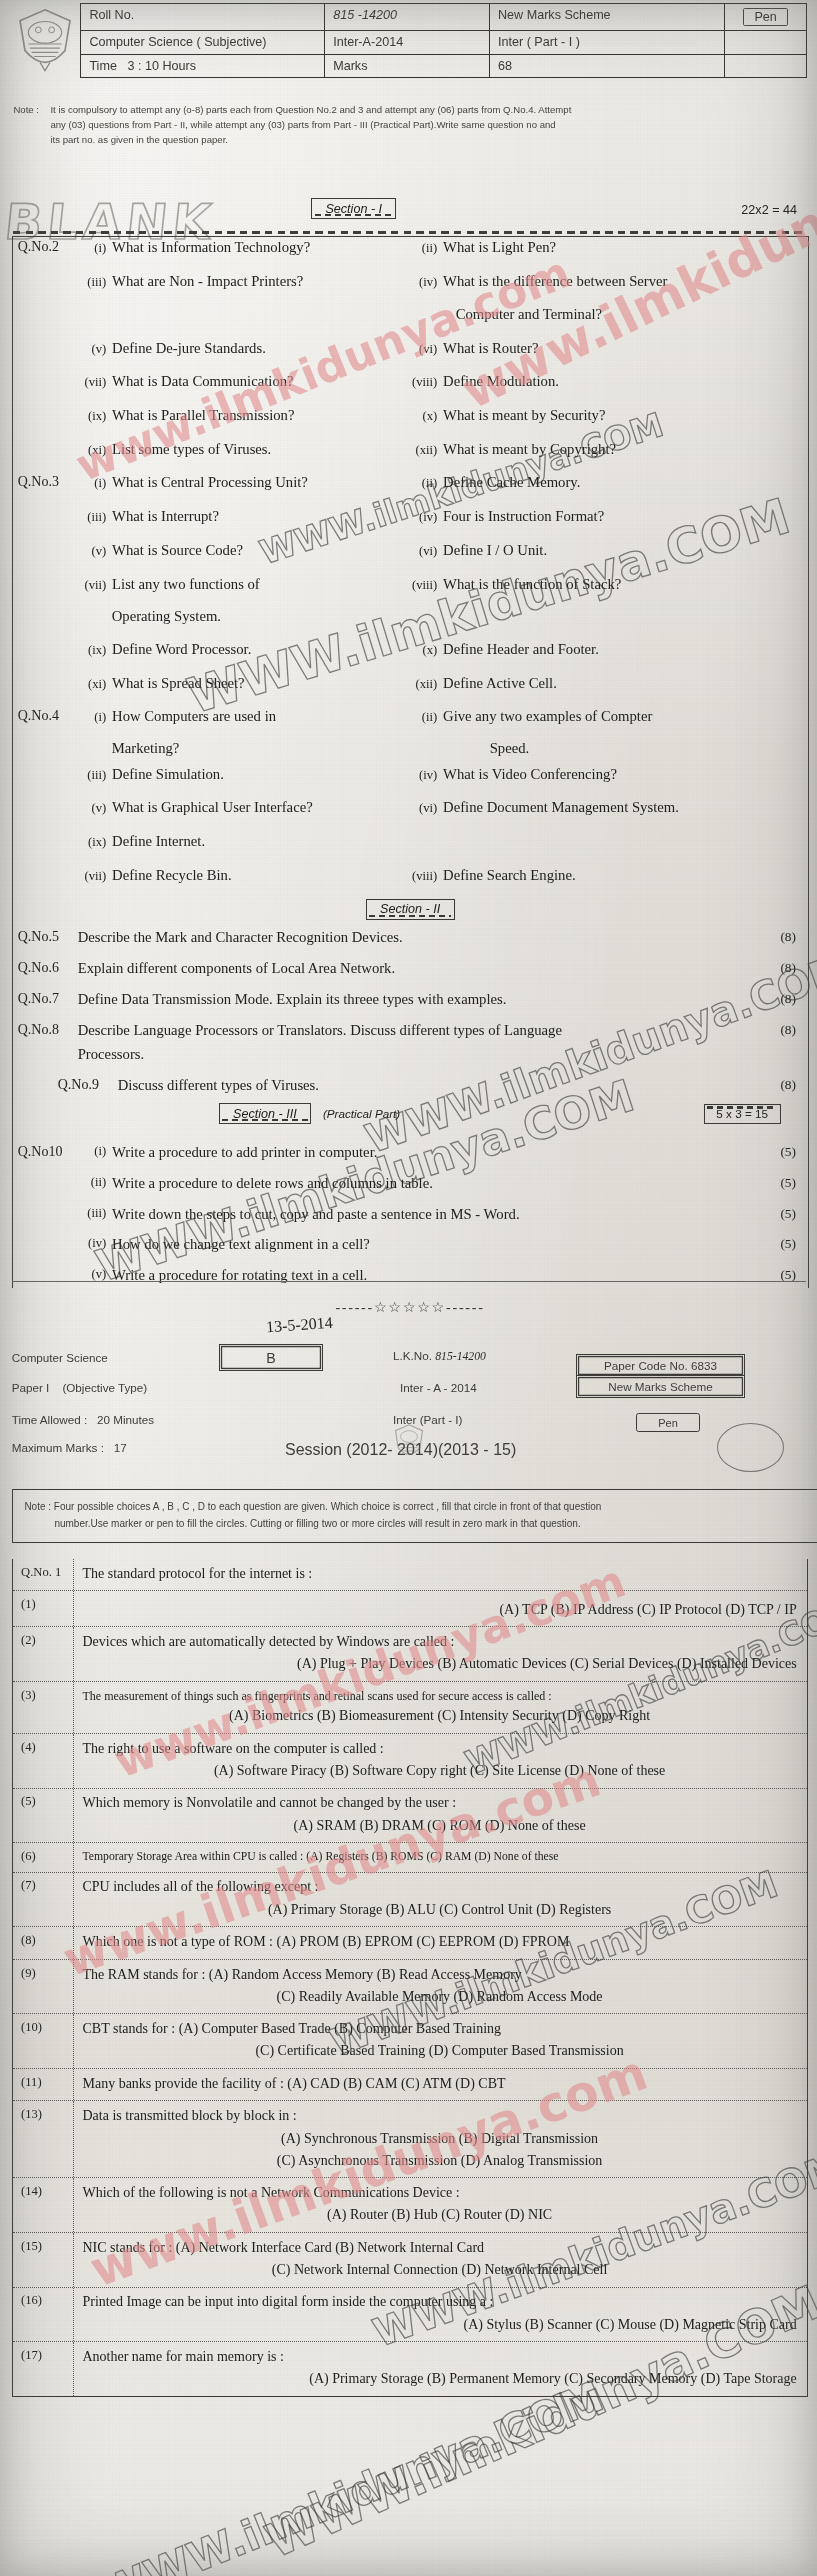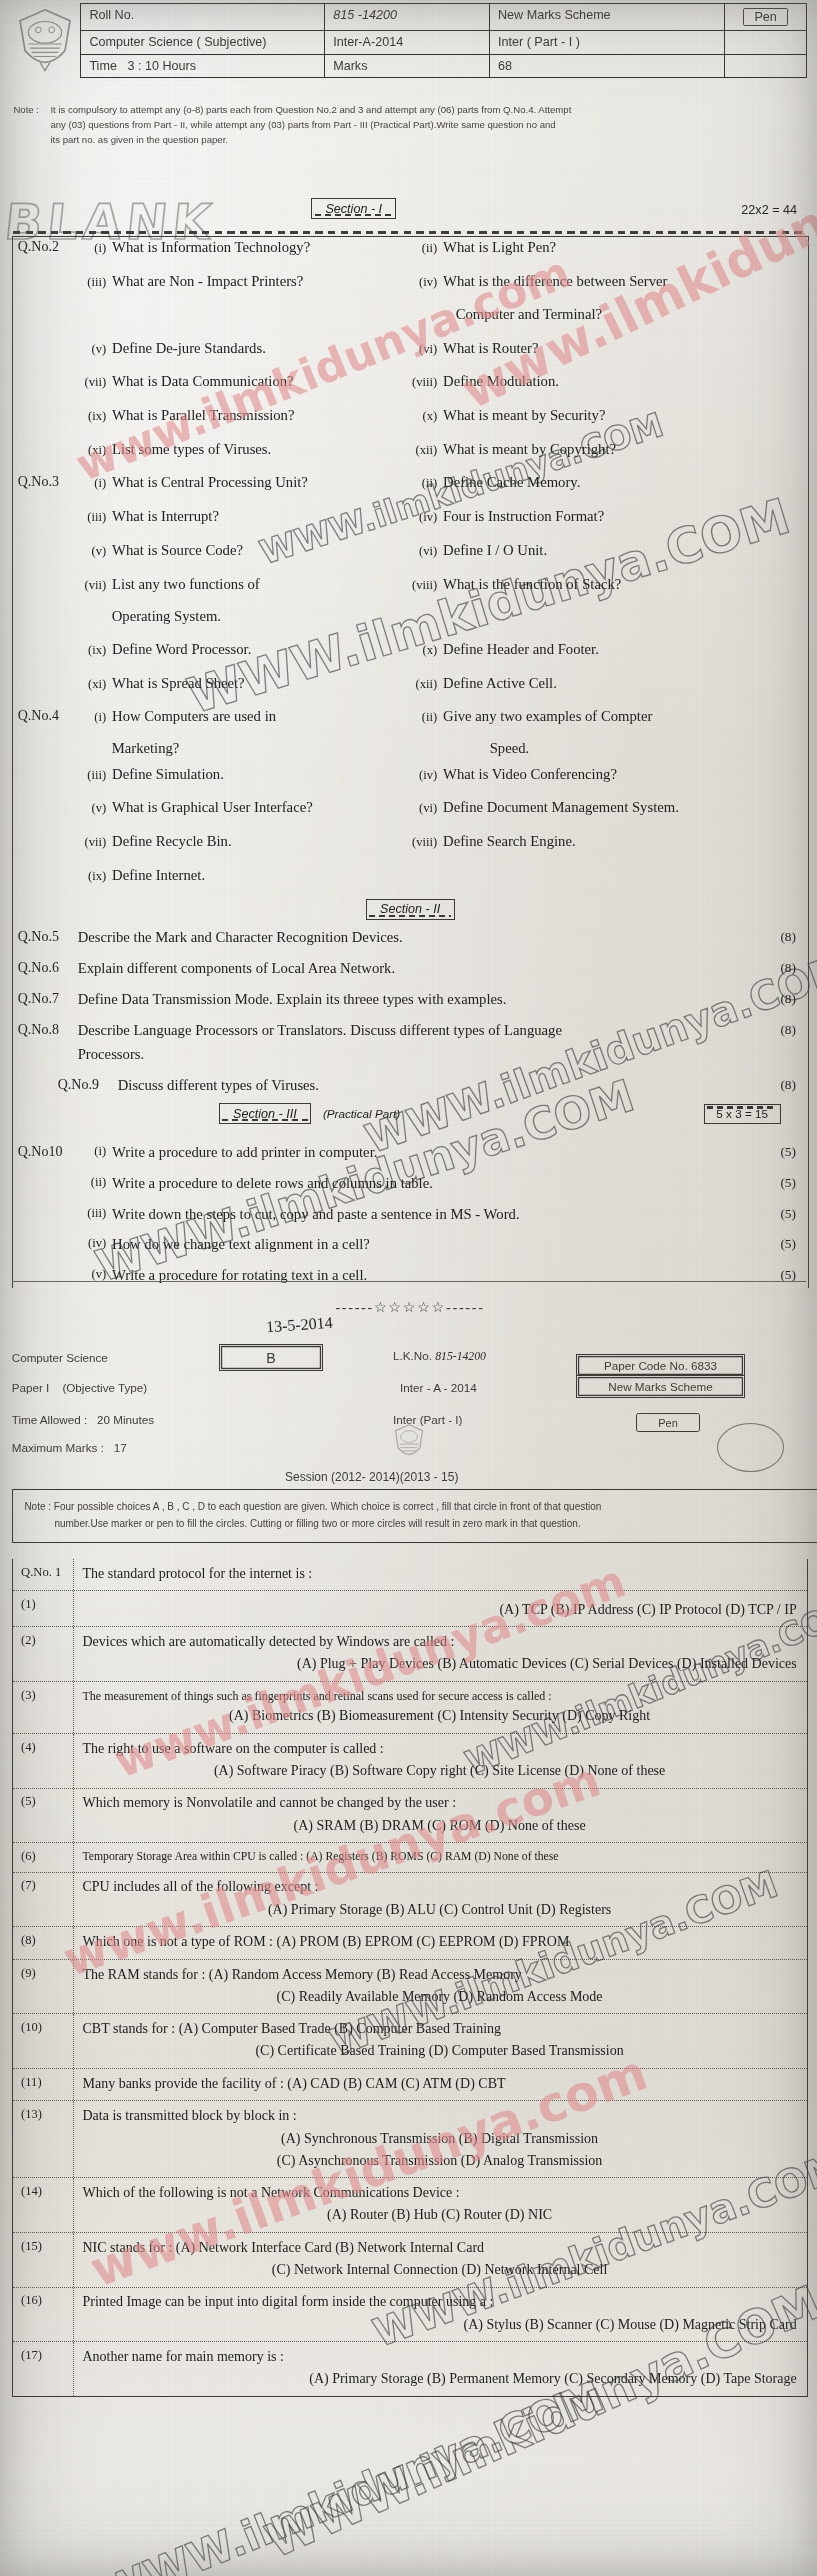--- a/index.html
+++ b/index.html
@@ -238,27 +238,27 @@
         <div class="qcolA"><span class="rn">(iii)</span><span>Define  Simulation.</span></div>
         <div class="qcolB"><span class="rn">(iv)</span><span>What  is  Video  Conferencing?</span></div>
         </div>
       <div class="qrow" style="margin-top:13.4px;">
           <div class="qno"></div>
         <div class="qcolA"><span class="rn">(v)</span><span>What  is Graphical  User  Interface?</span></div>
         <div class="qcolB"><span class="rn">(vi)</span><span>Define Document  Management  System.</span></div>
         </div>
       <div class="qrow" style="margin-top:13.4px;">
           <div class="qno"></div>
+        <div class="qcolA"><span class="rn">(ix)</span><span>Define  Internet.</span></div>
+        <div class="qcolB"></div>
+        </div>
+      <div class="qrow" style="margin-top:13.4px;">
+          <div class="qno"></div>
         <div class="qcolA"><span class="rn">(vii)</span><span>Define  Recycle  Bin.</span></div>
         <div class="qcolB"><span class="rn">(viii)</span><span>Define  Search  Engine.</span></div>
-        </div>
-      <div class="qrow" style="margin-top:13.4px;">
-          <div class="qno"></div>
-        <div class="qcolA"><span class="rn">(ix)</span><span>Define  Internet.</span></div>
-        <div class="qcolB"></div>
         </div>
     </div>
 
     <div style="text-align:center;margin-top:13.4px;">
       <span class="secbox"><span>Section - II</span></span>
     </div>
     <div style="margin-top:8.4px;position:relative;">
       <div class="full" style="margin-top:5px;position:relative;">
         <span class="qno">Q.No.5</span>
           <span>Describe  the  Mark  and  Character  Recognition  Devices.</span>
@@ -351,21 +351,21 @@
 
     <div style="position:absolute;left:219px;top:8.4px;">
       <span class="bx dbl" style="width:102px;padding:4.2px 0;font-size:14.2px;">B</span>
     </div>
 
     <div style="position:absolute;left:393px;top:13.4px;font-size:11.7px;">
       <span>L.K.No.</span> <span class="hw">815-14200</span>
     </div>
     <div style="position:absolute;left:400px;top:45px;font-size:11.7px;">Inter - A - 2014</div>
     <div style="position:absolute;left:393px;top:77px;font-size:11.7px;">Inter (Part - I)</div>
-    <div style="position:absolute;left:285px;top:105px;font-size:12px;margin-top:29px;">Session  (2012- 2014)(2013 - 15)</div>
+    <div style="position:absolute;left:285px;top:105px;font-size:16px;">Session  (2012- 2014)(2013 - 15)</div>
 
     <div style="position:absolute;left:576px;top:18px;">
       <span class="bx dbl" style="width:167px;padding:4.2px 0;font-size:11.7px;">Paper Code No. 6833</span>
     </div>
     <div style="position:absolute;left:576px;top:39px;">
       <span class="bx dbl" style="width:167px;padding:4.2px 0;font-size:11.7px;">New  Marks  Scheme</span>
     </div>
     <div style="position:absolute;left:636px;top:77px;">
       <span class="bx" style="width:62px;padding:2.5px 0;font-size:11px;border-radius:2.5px;">Pen</span>
     </div>

